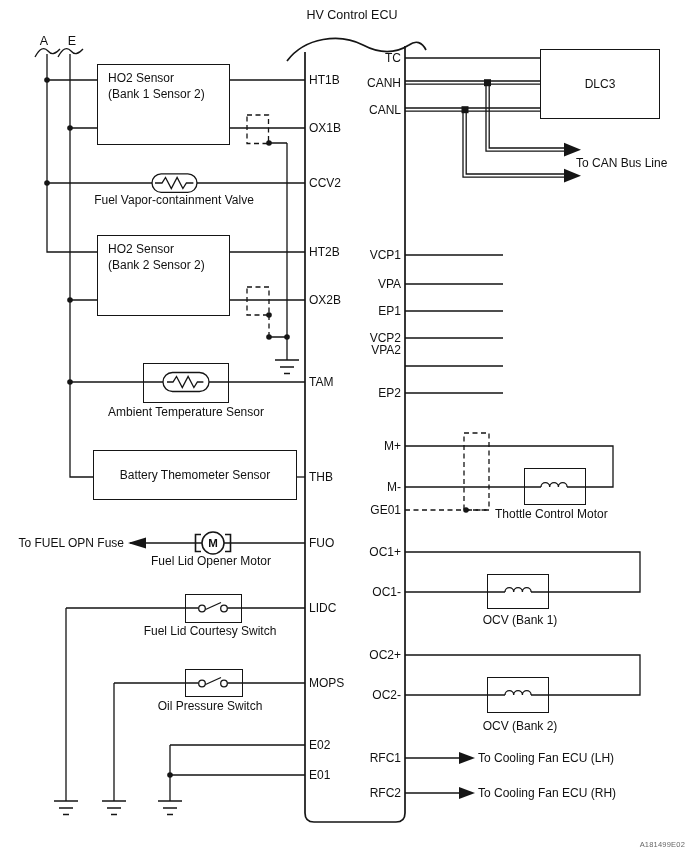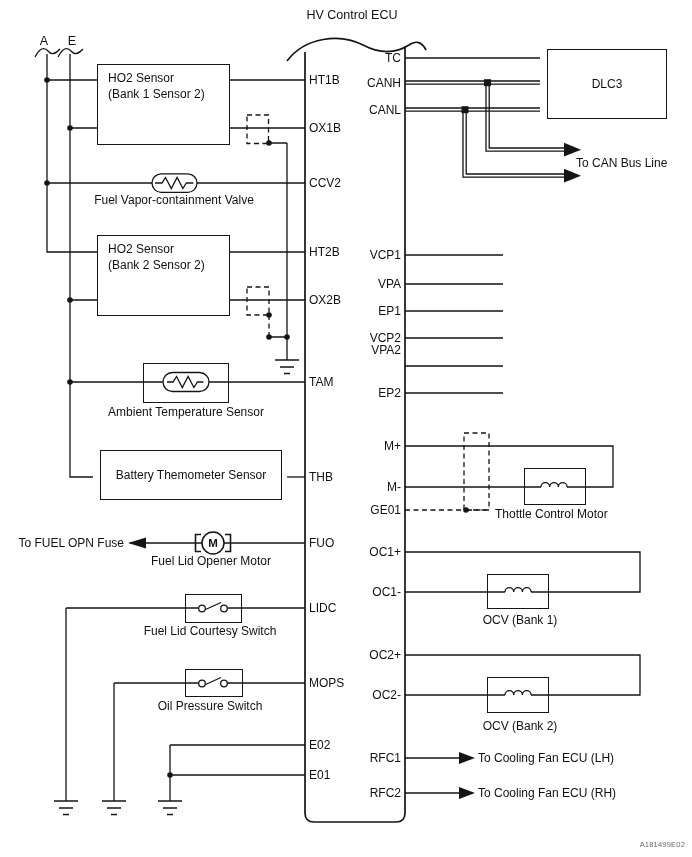--- a/index.html
+++ b/index.html
@@ -7,21 +7,21 @@
     position:relative;width:692px;height:857px;background:#ffffff;
     font-family:"Liberation Sans",sans-serif;color:#111;overflow:hidden;
   }
   svg.layer{position:absolute;left:0;top:0;}
   #base-svg{z-index:1;}
   #overlay-svg{z-index:3;}
   .box{
     position:absolute;box-sizing:border-box;border:1.6px solid #151515;
     background:#fff;z-index:2;
   }
-  .box.center{display:flex;align-items:center;justify-content:center;margin-left:7px;}
+  .box.center{display:flex;align-items:center;justify-content:center;}
   .box-text{font-size:12px;line-height:16px;white-space:nowrap;}
   .pad-text{position:absolute;left:10px;top:5px;font-size:12px;line-height:16px;white-space:nowrap;}
   .lbl{
     position:absolute;z-index:4;font-size:12px;line-height:13px;
     white-space:nowrap;transform:translate(-50%,-50%);
   }
   .lbl.la{transform:translate(0,-50%);text-align:right;}
   .lbl.ra{transform:translate(-100%,-50%);text-align:right;}
   .pin{
     position:absolute;z-index:4;font-size:12px;line-height:13px;
@@ -126,21 +126,21 @@
 
   <div class="box" style="left:97px;top:235px;width:133px;height:81px">
     <div class="pad-text">
       <div>HO2 Sensor</div>
       <div>(Bank 2 Sensor 2)</div>
     </div>
   </div>
 
   <div class="box" style="left:143px;top:363px;width:86px;height:40px"></div>
 
-  <div class="box center" style="left:93px;top:450px;width:182px;height:50px">
+  <div class="box center" style="left:93px;top:450px;width:204px;height:50px">
     <div class="box-text">Battery Themometer Sensor</div>
   </div>
 
   <div class="box" style="left:185px;top:594px;width:57px;height:29px"></div>
 
   <div class="box" style="left:185px;top:669px;width:58px;height:28px"></div>
 
   <div class="box center" style="left:540px;top:49px;width:120px;height:70px">
     <div class="box-text">DLC3</div>
   </div>

